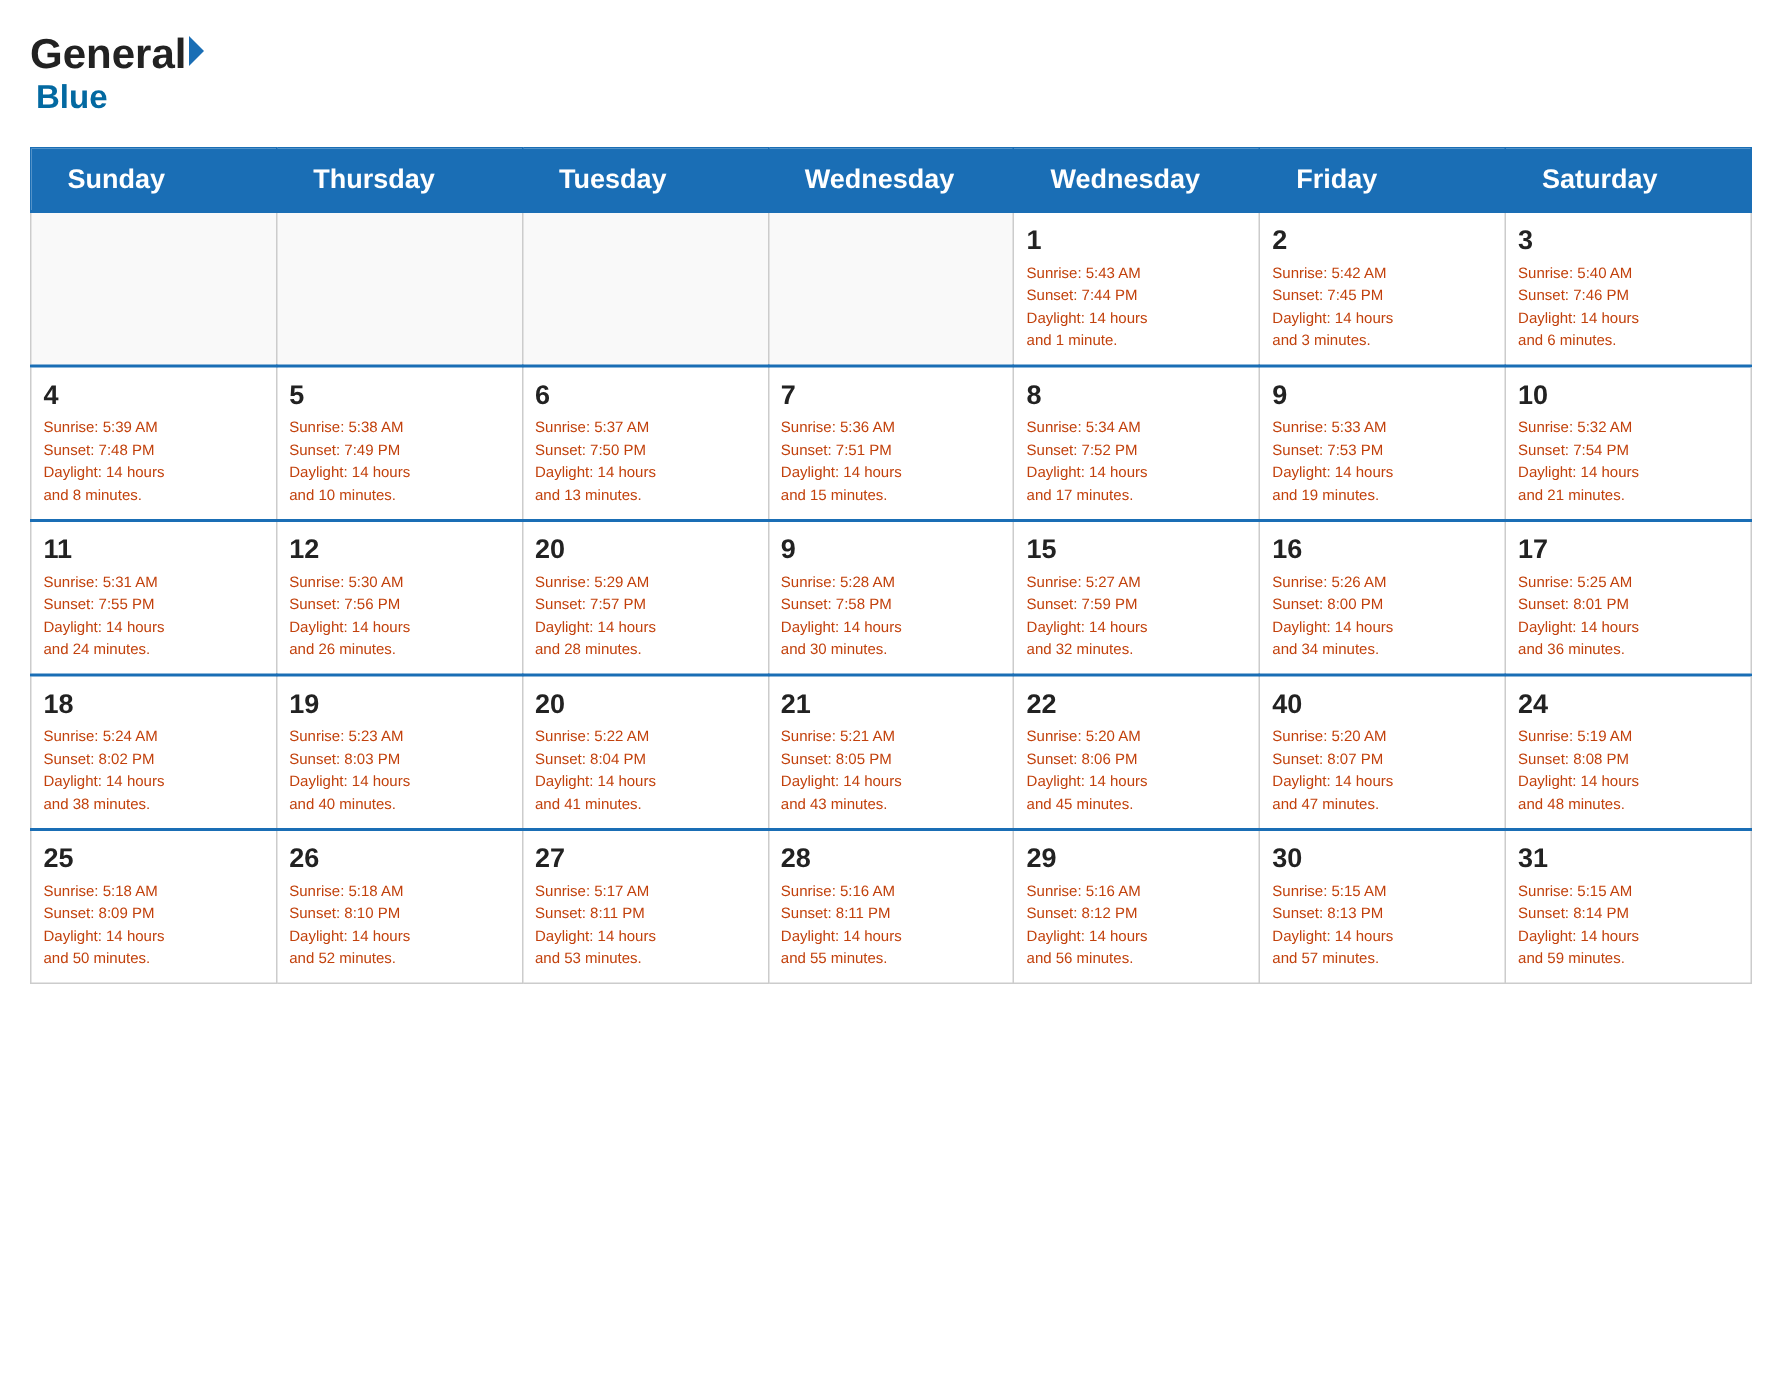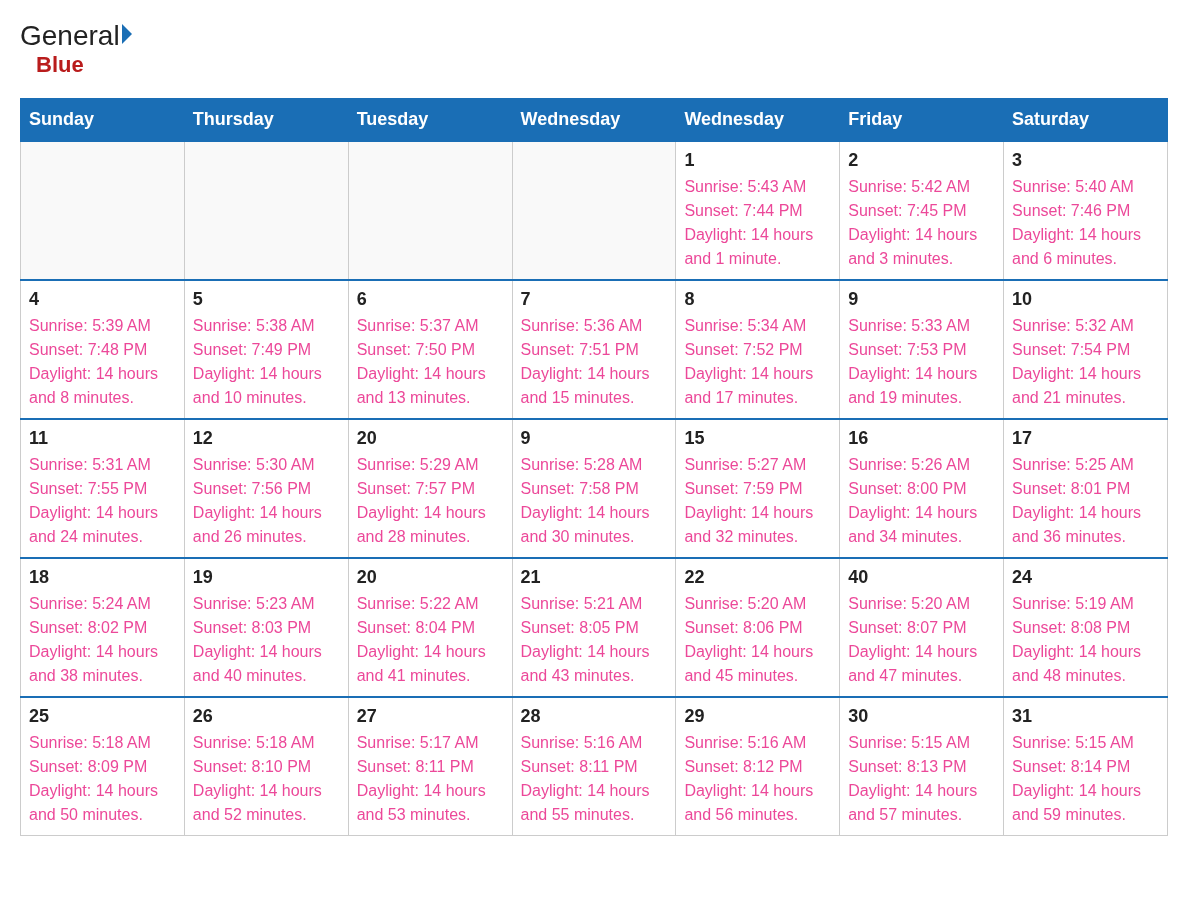--- a/index.html
+++ b/index.html
@@ -22,40 +22,40 @@
     .logo {
       display: flex;
       flex-direction: column;
       align-items: flex-start;
     }
 
     .logo-text {
       display: flex;
       align-items: center;
       font-size: 28px;
-      font-weight: normal;
+      font-weight: bold;
       color: #222;
     }
 
     .logo-arrow {
       display: inline-block;
       width: 0;
       height: 0;
       border-left: 10px solid #1a6eb5;
       border-top: 10px solid transparent;
       border-bottom: 10px solid transparent;
       margin-left: 2px;
       margin-top: -4px;
     }
 
     .logo-sub {
       font-size: 22px;
       font-weight: bold;
-      color: #b91c1c;
-      margin-left: 16px;
+      color: #0369a1;
+      margin-left: 4px;
     }
 
     .title-block {
       text-align: right;
     }
 
     .month-year {
       font-size: 52px;
       font-weight: normal;
       color: #222;
@@ -72,21 +72,21 @@
       width: 100%;
       border-collapse: collapse;
       border: 1px solid #bbb;
     }
 
     .calendar th {
       background-color: #1a6eb5;
       color: #fff;
       font-size: 18px;
       font-weight: bold;
-      padding: 10px 8px;
+      padding: 10px 24px;
       text-align: left;
       border: 1px solid #1a6eb5;
     }
 
     .calendar td {
       vertical-align: top;
       padding: 8px;
       border: 1px solid #ccc;
       width: calc(100% / 7);
       min-height: 110px;
@@ -100,22 +100,22 @@
 
     .day-number {
       font-size: 18px;
       font-weight: bold;
       color: #222;
       display: block;
       margin-bottom: 4px;
     }
 
     .day-info {
-      font-size: 16px;
-      color: #ec4899;
+      font-size: 10px;
+      color: #c2410c;
       line-height: 1.5;
     }
 
     .calendar tr {
       border-bottom: 2px solid #1a6eb5;
     }
 
     .calendar tbody tr:last-child {
       border-bottom: none;
     }

